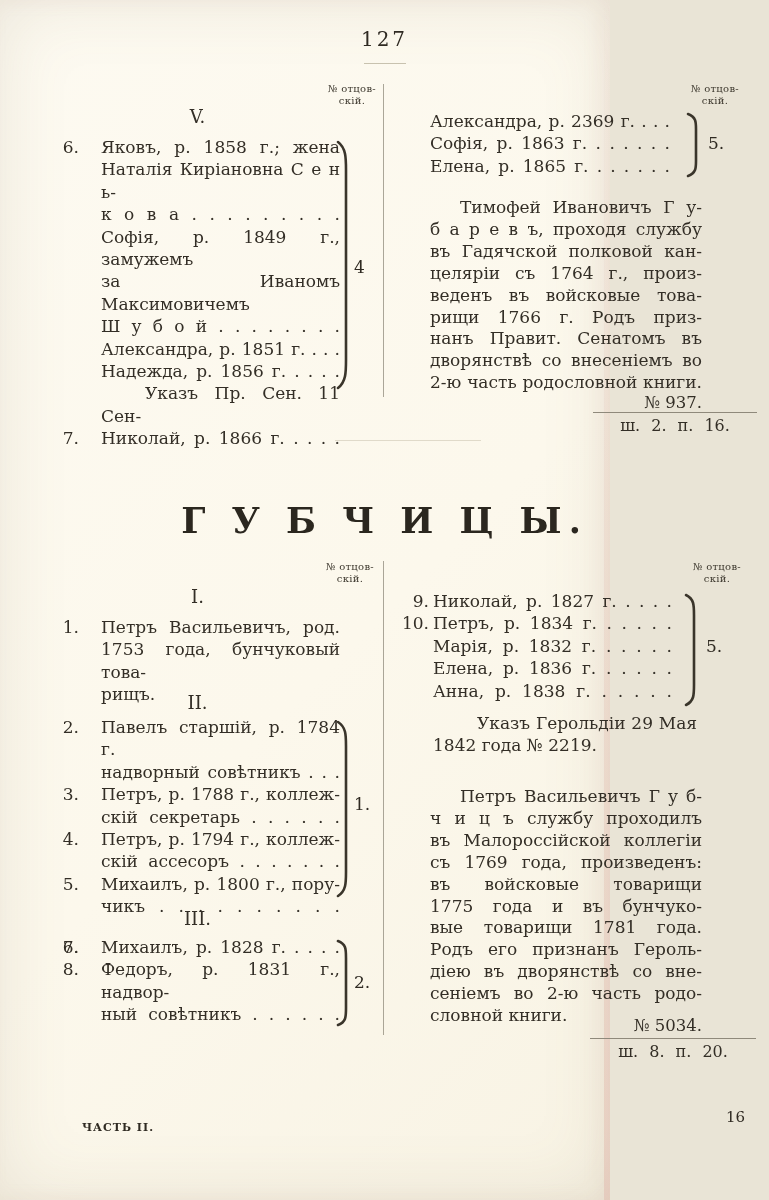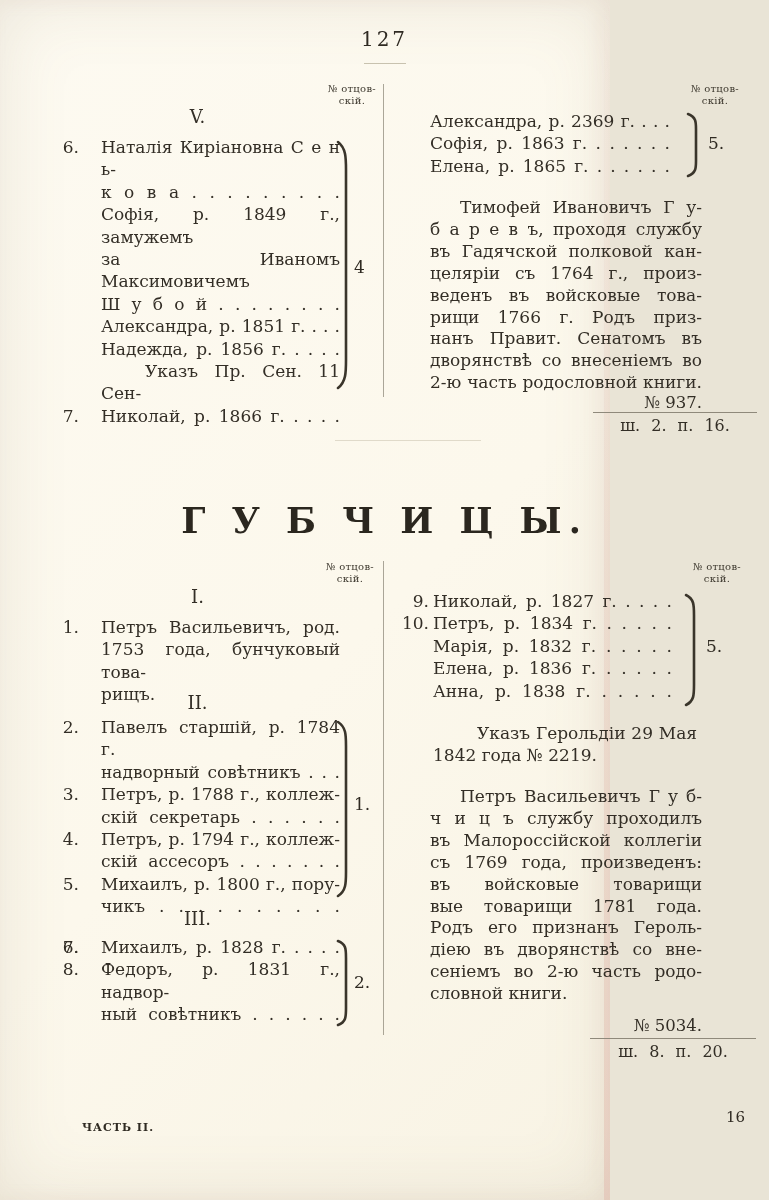--- a/index.html
+++ b/index.html
@@ -71,20 +71,21 @@
   <div class="colhead" style="left:684px;top:83px;width:62px;">
     <div>№ отцов-</div>
     <div>скій.</div>
   </div>
   <div class="vrule" style="left:383px;top:84px;height:313px;"></div>
 
   <div class="sec" style="left:55px;top:106px;">V.</div>
   <div class="lines col-l" style="left:55px;top:136px;width:285px;">
       <div class="ln">
         <span class="num">6.</span>
+        <span class="txt just">Яковъ, р. 1858 г.; жена</span>
       </div>
       <div class="ln">
         <span class="txt just">Наталія Киріановна С е н ь-</span>
       </div>
       <div class="ln">
         <span class="txt just">к о в а . . . . . . . . .</span>
       </div>
       <div class="ln">
         <span class="txt just">Софія, р. 1849 г., замужемъ</span>
       </div>
@@ -264,21 +265,21 @@
       </div>
       <div class="ln">
         <span class="txt just">Анна, р. 1838 г. . . . . .</span>
       </div>
     </div>
   <svg class="brace" style="left:684px;top:593px;" width="13" height="114" viewBox="0 0 13 114">
     <path d="M2 2 C10 6, 10 12, 10 22 L10 92 C10 102, 10 108, 2 112"></path>
   </svg>
   <div class="brace-label" style="left:706px;top:636px;">5.</div>
 
-  <div class="lines" style="left:433px;top:712px;width:264px;margin-top:10px;">
+  <div class="lines" style="left:433px;top:712px;width:264px;">
       <div class="ln">
         <span class="txt just" style="text-indent: 44px;">Указъ Герольдіи 29 Мая</span>
       </div>
       <div class="ln">
         <span class="txt">1842 года № 2219.</span>
       </div>
     </div>
   <div class="lines tight" style="left:430px;top:786px;width:272px;">
       <div class="ln">
         <span class="txt just" style="text-indent: 30px;">Петръ Васильевичъ Г у б-</span>
@@ -287,20 +288,23 @@
         <span class="txt just">ч и ц ъ  службу проходилъ</span>
       </div>
       <div class="ln">
         <span class="txt just">въ Малороссійской коллегіи</span>
       </div>
       <div class="ln">
         <span class="txt just">съ 1769 года, произведенъ:</span>
       </div>
       <div class="ln">
         <span class="txt just">въ войсковые товарищи</span>
+      </div>
+      <div class="ln">
+        <span class="txt just">1775 года и въ бунчуко-</span>
       </div>
       <div class="ln">
         <span class="txt just">вые товарищи 1781 года.</span>
       </div>
       <div class="ln">
         <span class="txt just">Родъ его признанъ Героль-</span>
       </div>
       <div class="ln">
         <span class="txt just">діею въ дворянствѣ со вне-</span>
       </div>

